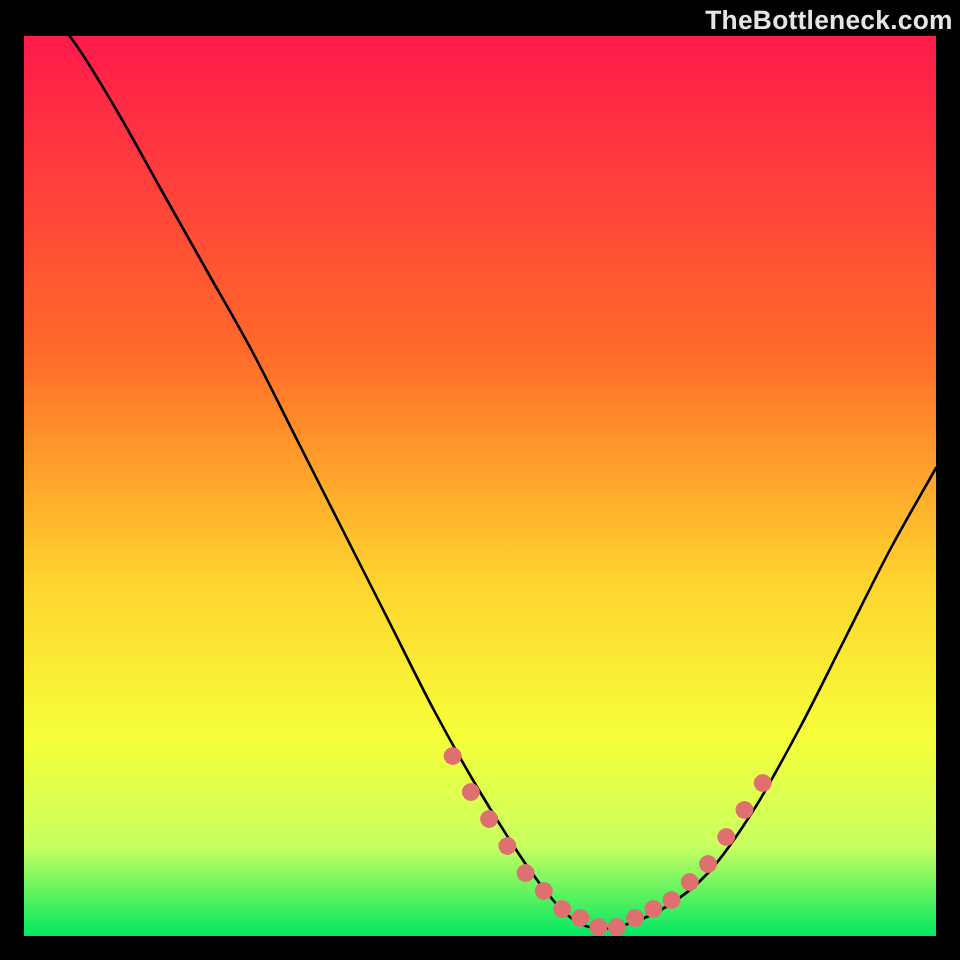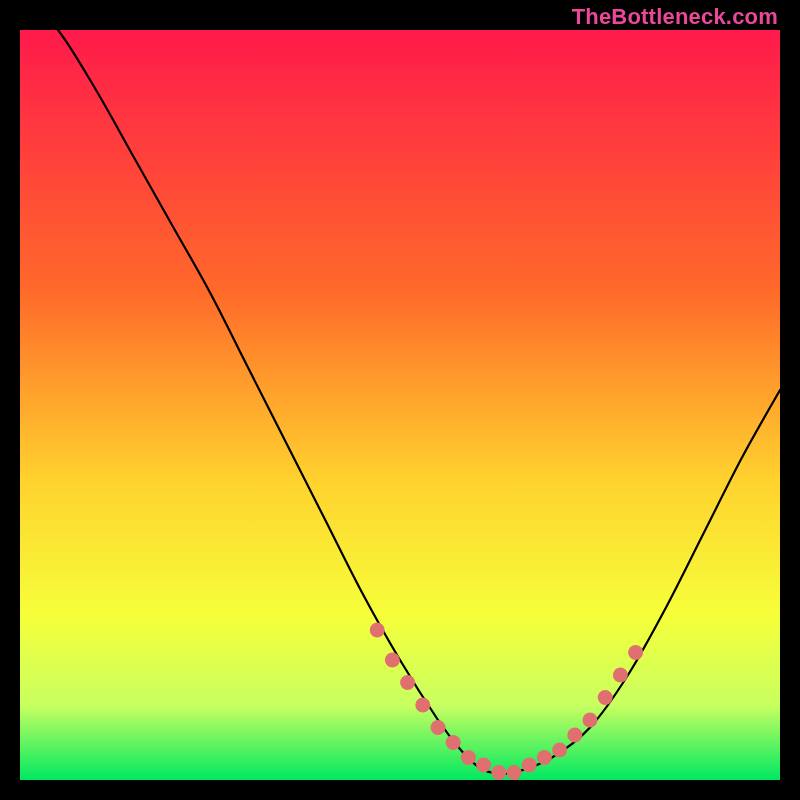--- a/index.html
+++ b/index.html
@@ -13,22 +13,22 @@
   }
   .stage {
     position: relative;
     width: 800px;
     height: 800px;
     background: #000;
   }
   .watermark {
     position: absolute;
     top: 4px;
-    right: 22px;
-    color: #ec4899;
+    right: 6px;
+    color: #e5e5e5;
     font-size: 22px;
     font-weight: 600;
     letter-spacing: 0.2px;
     z-index: 50;
     user-select: none;
     pointer-events: none;
   }
   .plot {
     position: absolute;
     left: 20px;

